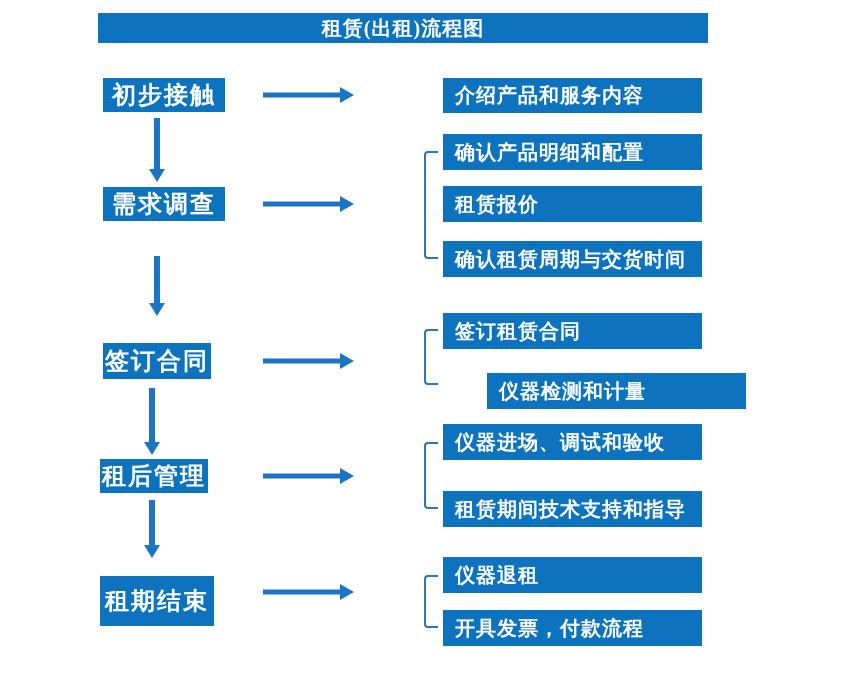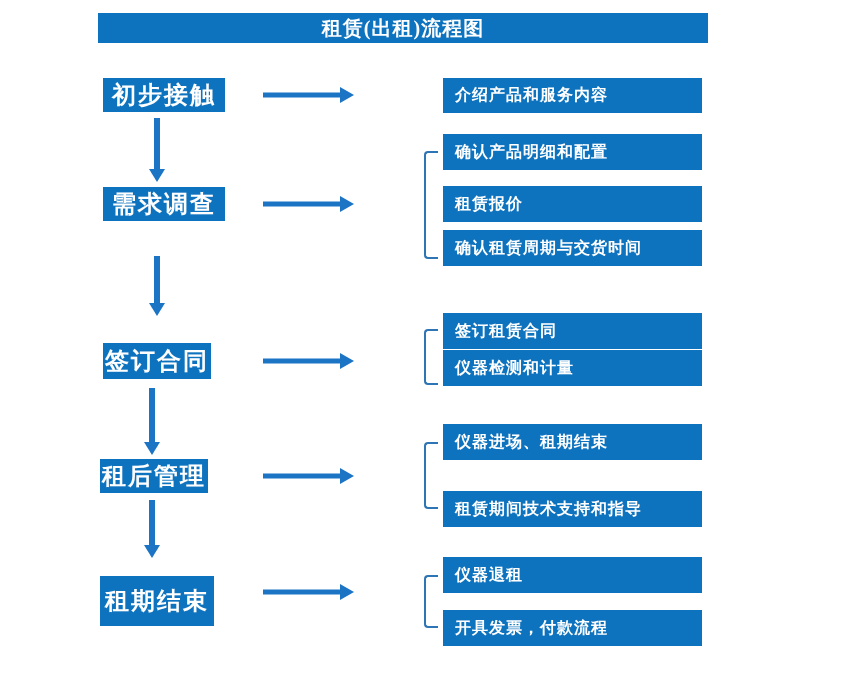--- a/index.html
+++ b/index.html
@@ -19,21 +19,21 @@
     background:var(--box-blue);display:flex;align-items:center;justify-content:center;
   }
   .titlebar span{color:var(--text-white);font-weight:bold;font-size:20px;letter-spacing:1px;}
   .step{
     position:absolute;background:var(--box-blue);color:var(--text-white);
     font-weight:bold;font-size:24px;letter-spacing:2px;
     display:flex;align-items:center;justify-content:center;box-sizing:border-box;
   }
   .detail{
     position:absolute;left:443px;width:259px;height:36px;background:var(--box-blue);
-    color:var(--text-white);font-weight:bold;font-size:16px;letter-spacing:1px;
+    color:var(--text-white);font-weight:bold;font-size:20px;letter-spacing:1px;
     display:flex;align-items:center;padding-left:12px;box-sizing:border-box;white-space:nowrap;
   }
   
   .harrow{position:absolute;left:263px;width:91px;height:16px;}
   .harrow .shaft{position:absolute;left:0;right:13px;top:50%;transform:translateY(-50%);height:5px;background:var(--arrow-blue);}
   .harrow .head{position:absolute;right:0;top:50%;transform:translateY(-50%);width:0;height:0;
     border-left:14px solid var(--arrow-blue);border-top:8px solid transparent;border-bottom:8px solid transparent;}
   
   .varrow{position:absolute;width:16px;}
   .varrow .shaft{position:absolute;top:0;bottom:11px;left:50%;transform:translateX(-50%);width:6px;background:var(--arrow-blue);}
@@ -44,23 +44,23 @@
     border-right:none;border-radius:4px 0 0 4px;box-sizing:border-box;background:transparent;}
   
   #s1{left:103px;top:78px;width:122px;height:34px;}
   #s2{left:103px;top:187px;width:122px;height:34px;}
   #s3{left:103px;top:343px;width:108px;height:36px;}
   #s4{left:100px;top:459px;width:108px;height:34px;}
   #s5{left:100px;top:576px;width:114px;height:50px;}
   #d1{top:78px;height:35px;}
   #d2{top:134px;}
   #d3{top:186px;}
-  #d4{top:230px;}
+  #d4{top:241px;}
   #d5{top:313px;}
-  #d6{top:350px;}
+  #d6{top:373px;margin-left:44px;}
   #d7{top:424px;}
   #d8{top:491px;}
   #d9{top:557px;}
   #d10{top:610px;}
   #h1{top:87px;}
   #h2{top:196px;}
   #h3{top:353px;}
   #h4{top:468px;}
   #h5{top:584px;}
   #v1{left:149px;top:118px;height:64px;}
@@ -86,21 +86,21 @@
   <div class="step" id="s2">需求调查</div>
   <div class="step" id="s4">租后管理</div>
   <div class="step" id="s5">租期结束</div>
 
   <div class="detail" id="d1">介绍产品和服务内容</div>
   <div class="detail" id="d2">确认产品明细和配置</div>
   <div class="detail" id="d3">租赁报价</div>
   <div class="detail" id="d4">确认租赁周期与交货时间</div>
   <div class="detail" id="d5">签订租赁合同</div>
   <div class="detail" id="d6">仪器检测和计量</div>
-  <div class="detail" id="d7">仪器进场、租期结束</div>
+  <div class="detail" id="d7">仪器进场、调试和验收</div>
   <div class="detail" id="d8">租赁期间技术支持和指导</div>
   <div class="detail" id="d9">仪器退租</div>
   <div class="detail" id="d10">开具发票，付款流程</div>
 
   <div class="harrow" id="h1">
       <div class="shaft"></div>
       <div class="head"></div>
     </div>
   <div class="harrow" id="h2">
       <div class="shaft"></div>

